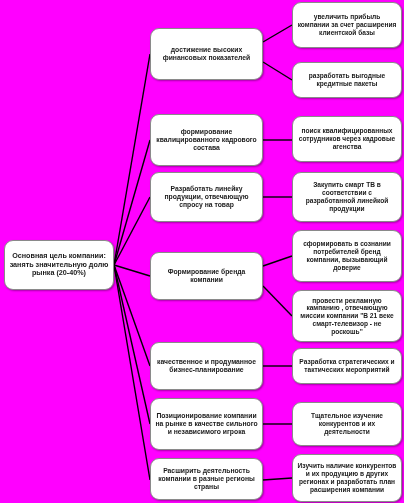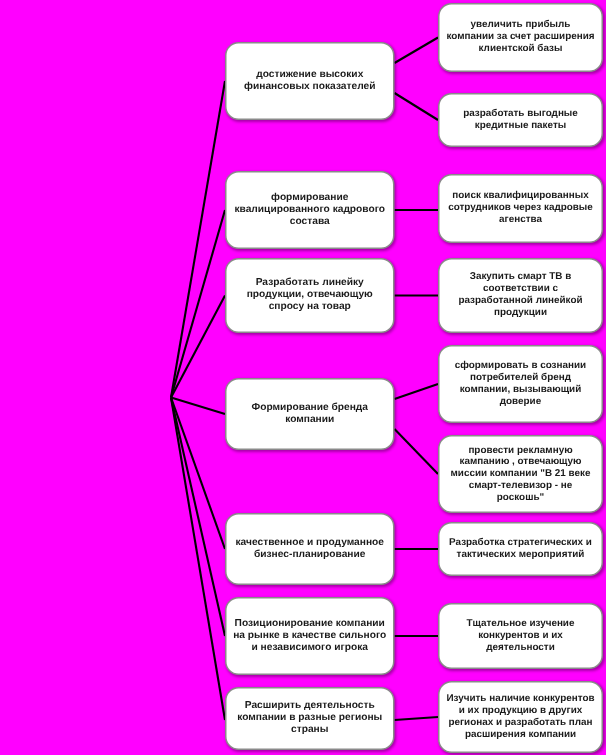--- a/index.html
+++ b/index.html
@@ -53,20 +53,23 @@
       <line x1="263" y1="140" x2="292" y2="140"></line>
       <line x1="263" y1="197" x2="292" y2="197"></line>
       <line x1="263" y1="266" x2="292" y2="256"></line>
       <line x1="263" y1="286" x2="292" y2="316"></line>
       <line x1="263" y1="366" x2="292" y2="366"></line>
       <line x1="263" y1="424" x2="292" y2="424"></line>
       <line x1="263" y1="480" x2="292" y2="478"></line>
     </g>
   </svg>
 
+  <div class="node root" style="left:4px;top:240px;width:110px;height:50px;">
+    <span>Основная цель компании: занять значительную долю рынка (20-40%)</span>
+  </div>
 
   <div class="node mid" style="left:150px;top:28px;width:113px;height:52px;">
     <span>достижение высоких финансовых показателей</span>
   </div>
   <div class="node leaf" style="left:292px;top:2px;width:110px;height:46px;">
     <span>увеличить прибыль компании за счет расширения клиентской базы</span>
   </div>
   <div class="node leaf" style="left:292px;top:62px;width:110px;height:36px;">
     <span>разработать выгодные кредитные пакеты</span>
   </div>

